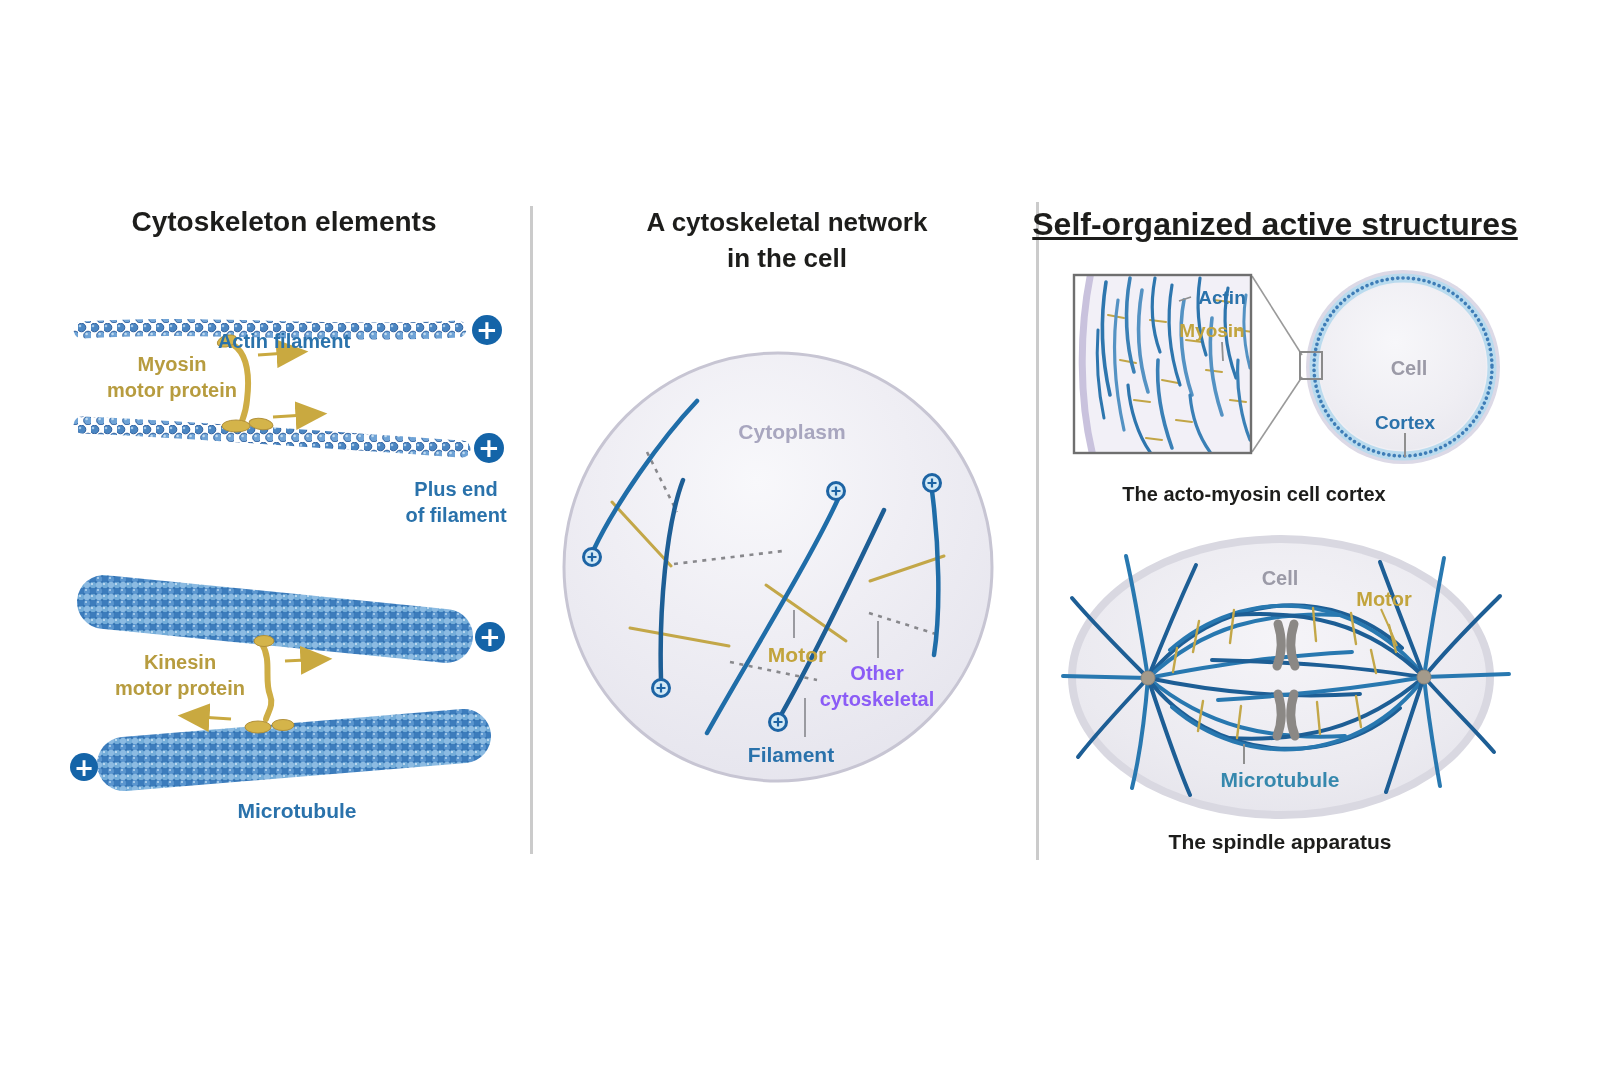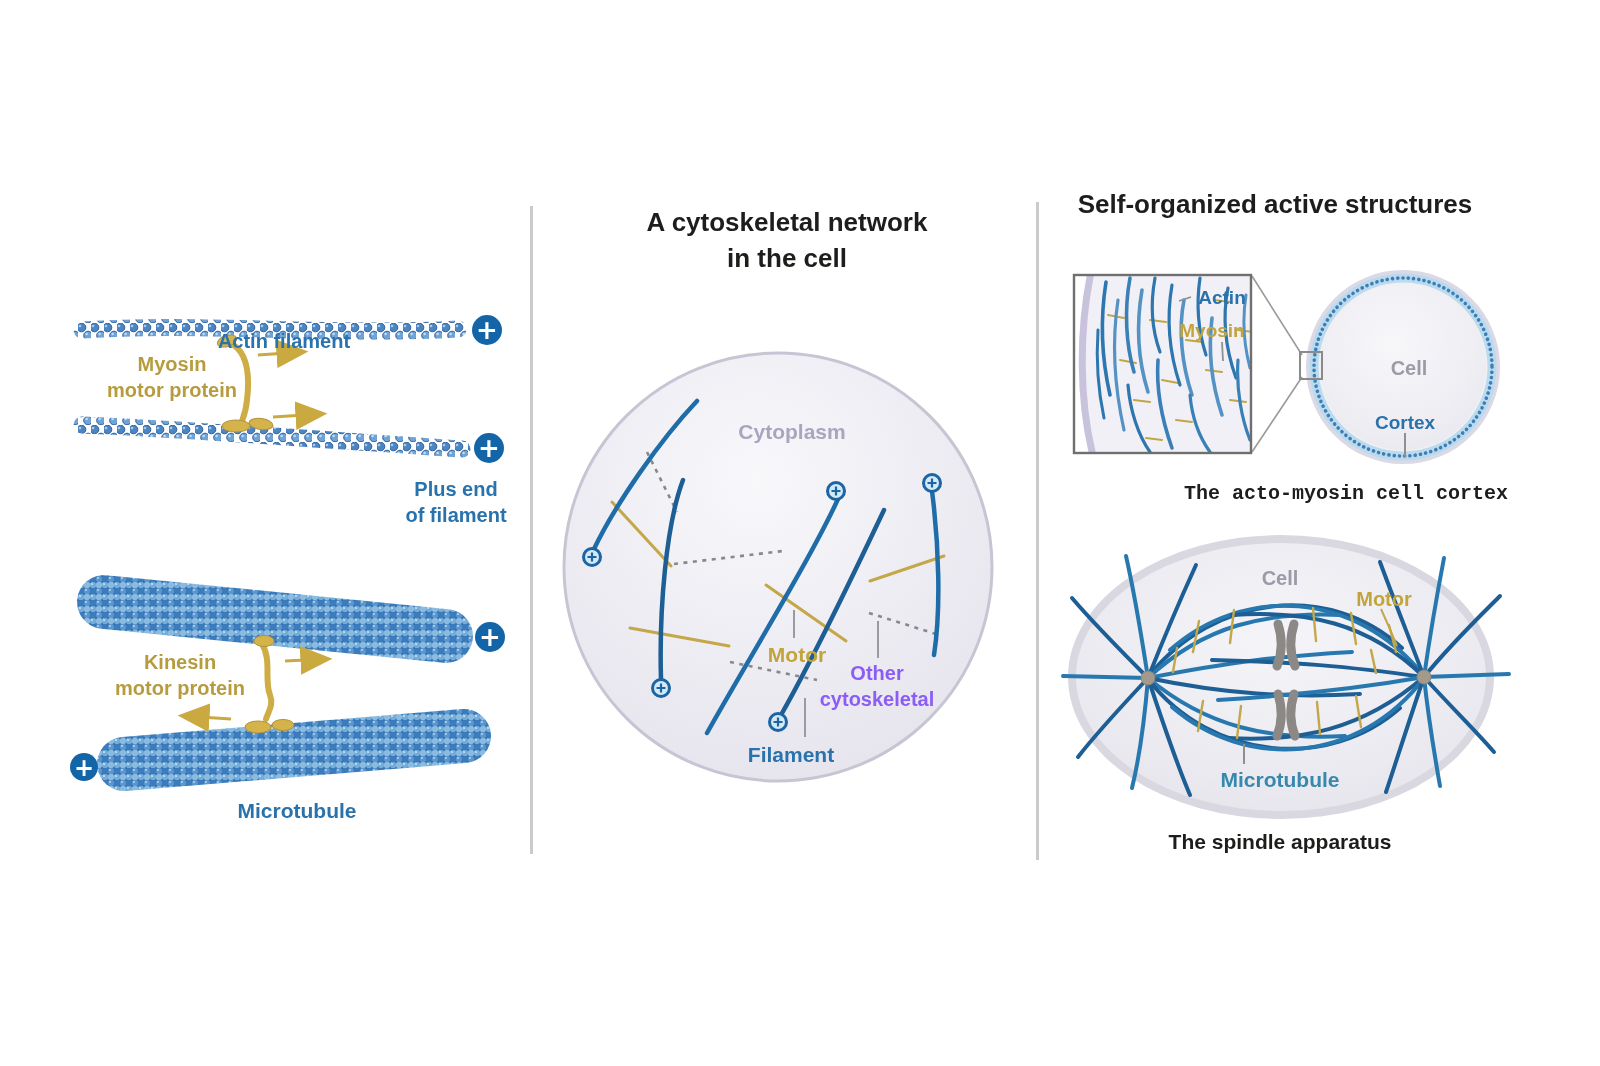--- a/index.html
+++ b/index.html
@@ -286,20 +286,21 @@
       </g>
 
       <path d="M 1381 609 L 1389 627 L 1397 646" fill="none" stroke="#c3a748" stroke-width="2"></path>
       <line x1="1244" y1="744" x2="1244" y2="764" stroke="#8f8f8f" stroke-width="2"></line>
     </g>
   </svg>
 
   <div class="divider" style="left:530px;top:206px;height:648px;"></div>
   <div class="divider" style="left:1036px;top:202px;height:658px;"></div>
 
+  <div class="lbl title" style="left:284px;top:204px;font-size:28px;">Cytoskeleton elements</div>
   <div class="lbl c-blue" style="left:284px;top:283px;font-size:20px;margin-top:45px;">Actin filament</div>
   <div class="lbl c-goldL" style="left:172px;top:351px;font-size:20px;">
     <span>Myosin</span>
     <span>motor protein</span>
   </div>
   <div class="lbl c-blue" style="left:456px;top:476px;font-size:20px;">
     <span>Plus end</span>
     <span>of filament</span>
   </div>
   <div class="lbl c-goldL" style="left:180px;top:649px;font-size:20px;">
@@ -313,24 +314,24 @@
     <span>in the cell</span>
   </div>
   <div class="lbl c-cyto" style="left:792px;top:418px;font-size:21px;">Cytoplasm</div>
   <div class="lbl c-gold" style="left:797px;top:641px;font-size:21px;">Motor</div>
   <div class="lbl c-gray" style="left:877px;top:660px;font-size:20px;">
     <span>Other</span>
     <span>cytoskeletal</span>
   </div>
   <div class="lbl c-blue" style="left:791px;top:741px;font-size:21px;text-align:center;">Filament</div>
 
-  <div class="lbl title" style="left:1275px;top:188px;font-size:26px;">Self-organized active structures</div>
+  <div class="lbl title" style="left:1275px;top:204px;font-size:32px;text-decoration:underline;">Self-organized active structures</div>
   <div class="lbl c-blue" style="left:1222px;top:286px;font-size:19px;">Actin</div>
   <div class="lbl c-gold" style="left:1212px;top:319px;font-size:19px;">Myosin</div>
   <div class="lbl c-cellgray" style="left:1409px;top:355px;font-size:20px;">Cell</div>
   <div class="lbl c-blue" style="left:1405px;top:411px;font-size:19px;">Cortex</div>
-  <div class="lbl title" style="left:1346px;top:481px;font-size:20px;font-family:Liberation Mono, monospace;">The acto-myosin cell cortex</div>
+  <div class="lbl title" style="left:1254px;top:481px;font-size:20px;">The acto-myosin cell cortex</div>
   <div class="lbl c-cellgray" style="left:1280px;top:565px;font-size:20px;">Cell</div>
   <div class="lbl c-gold" style="left:1384px;top:586px;font-size:20px;">Motor</div>
   <div class="lbl c-teal" style="left:1280px;top:766px;font-size:21px;">Microtubule</div>
   <div class="lbl title" style="left:1280px;top:828px;font-size:21px;">The spindle apparatus</div>
 
 </div>
 
 </body></html>

